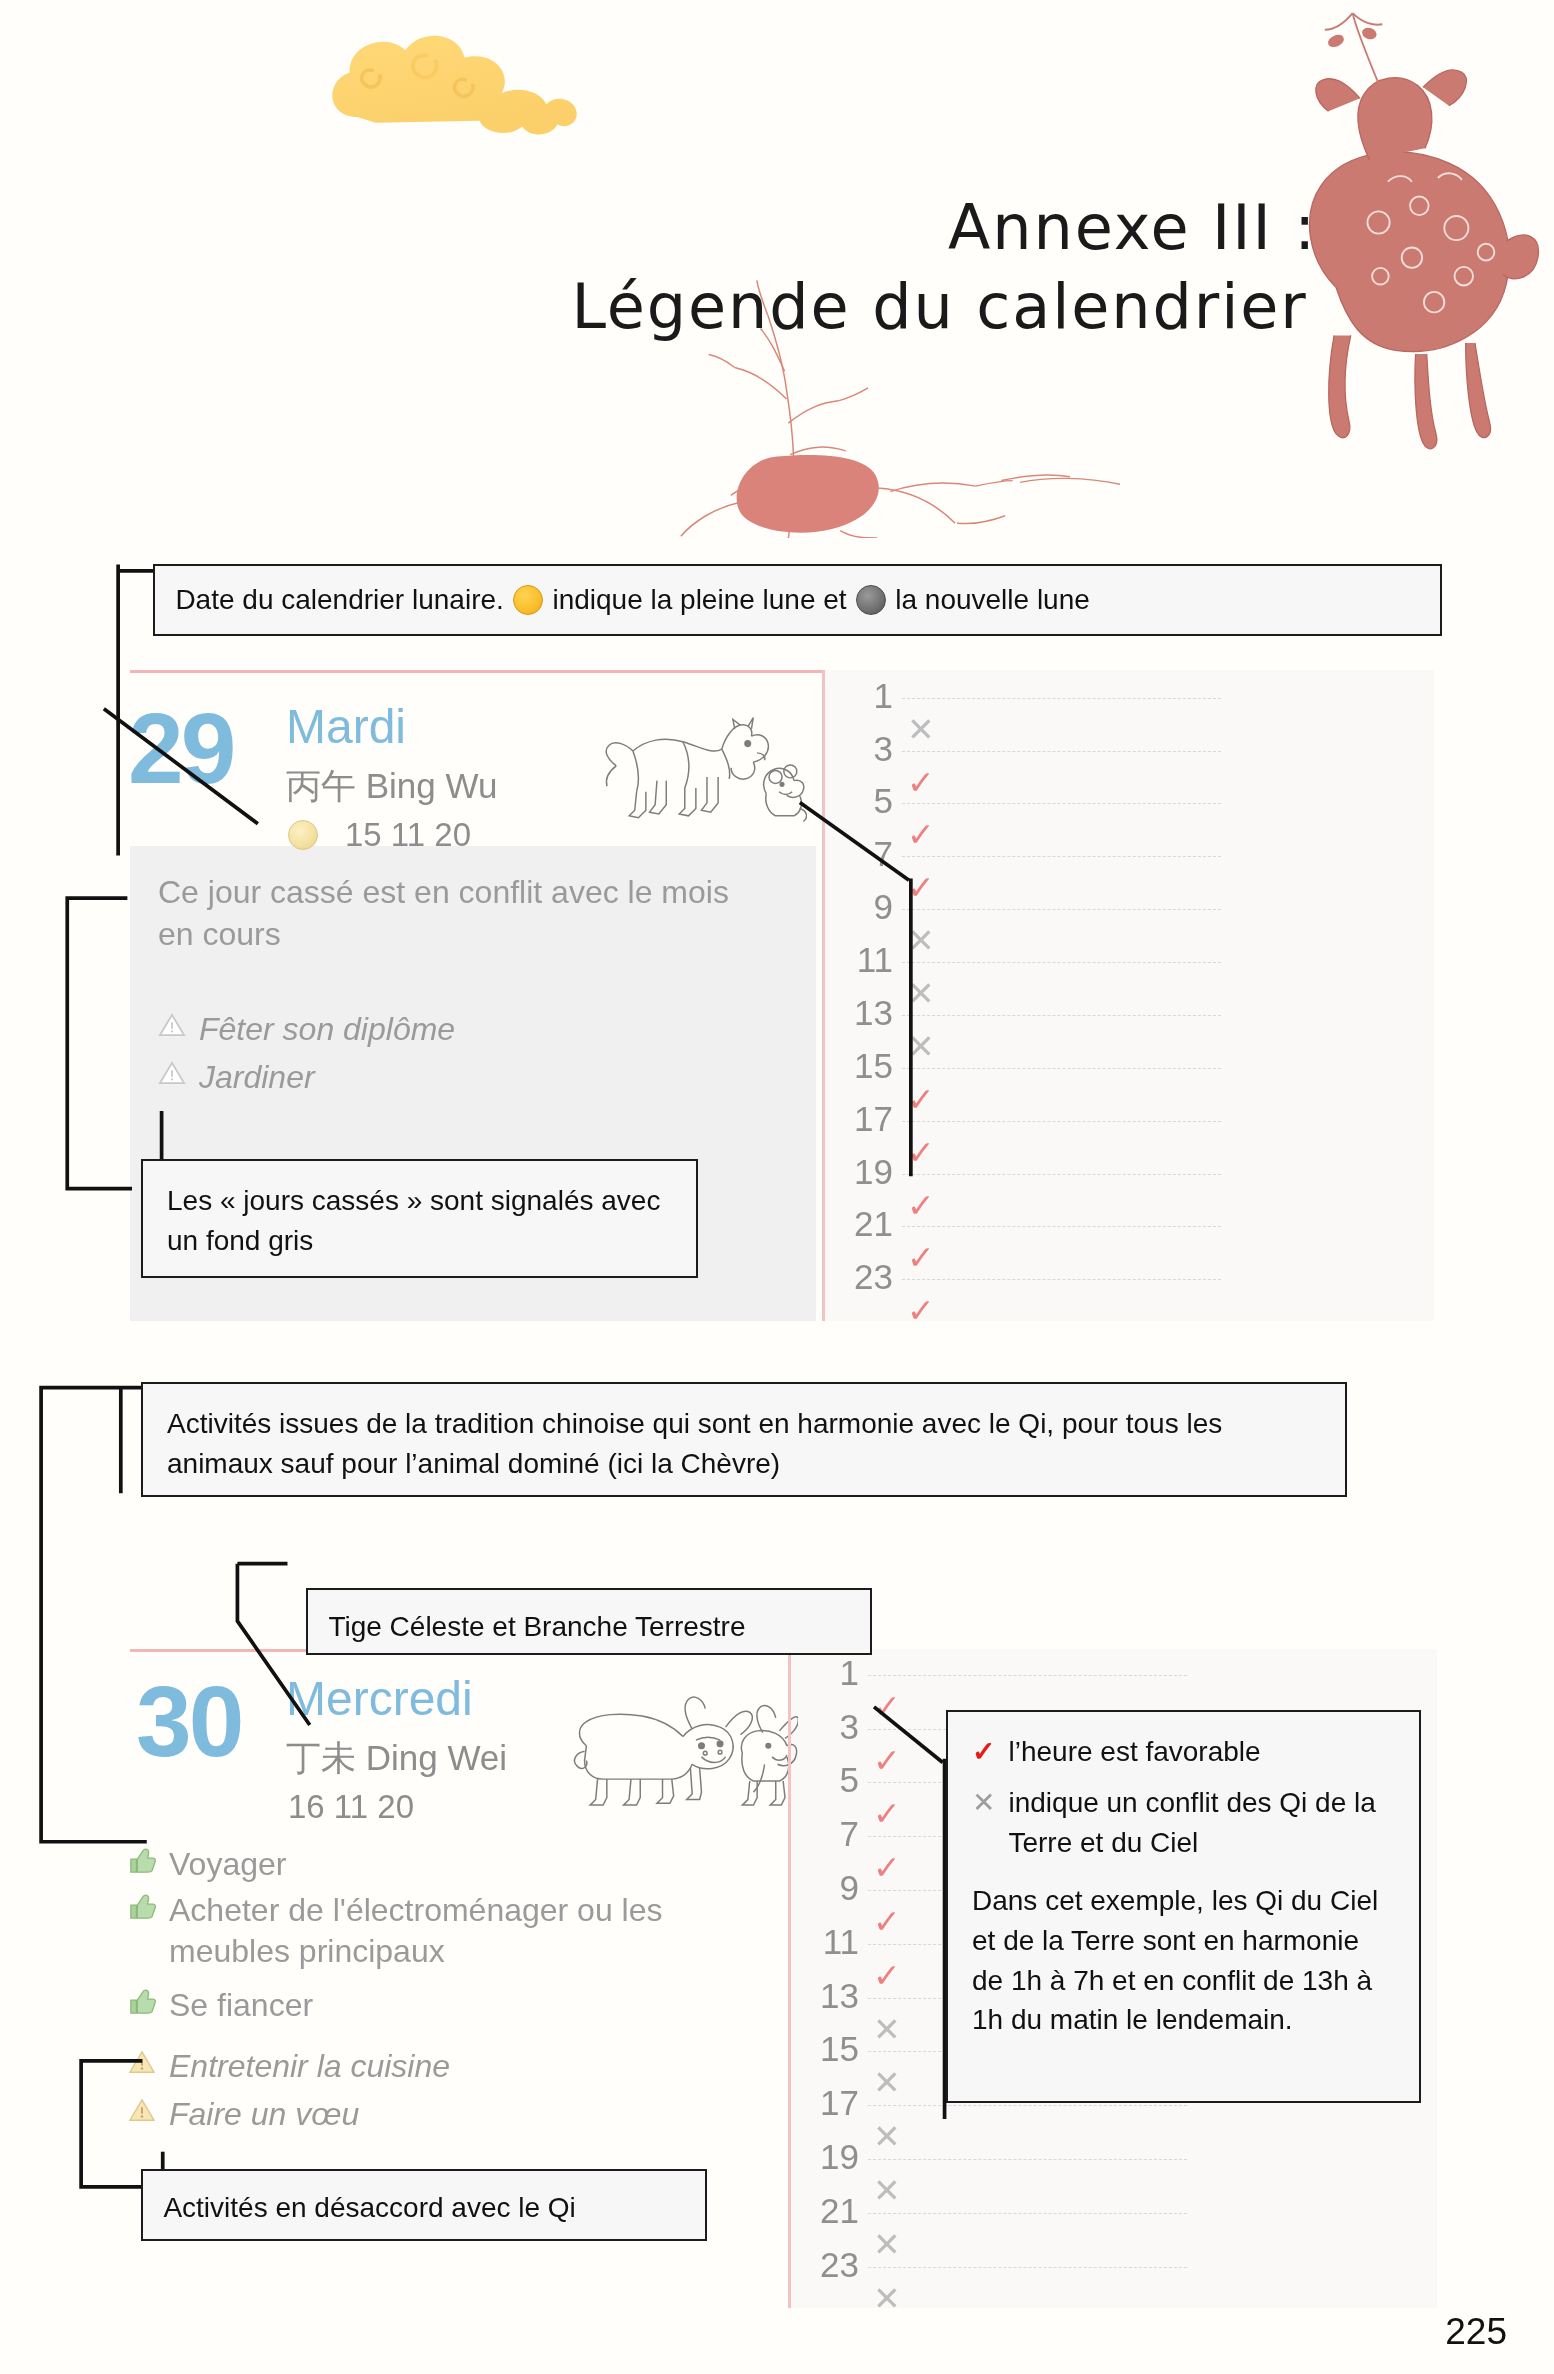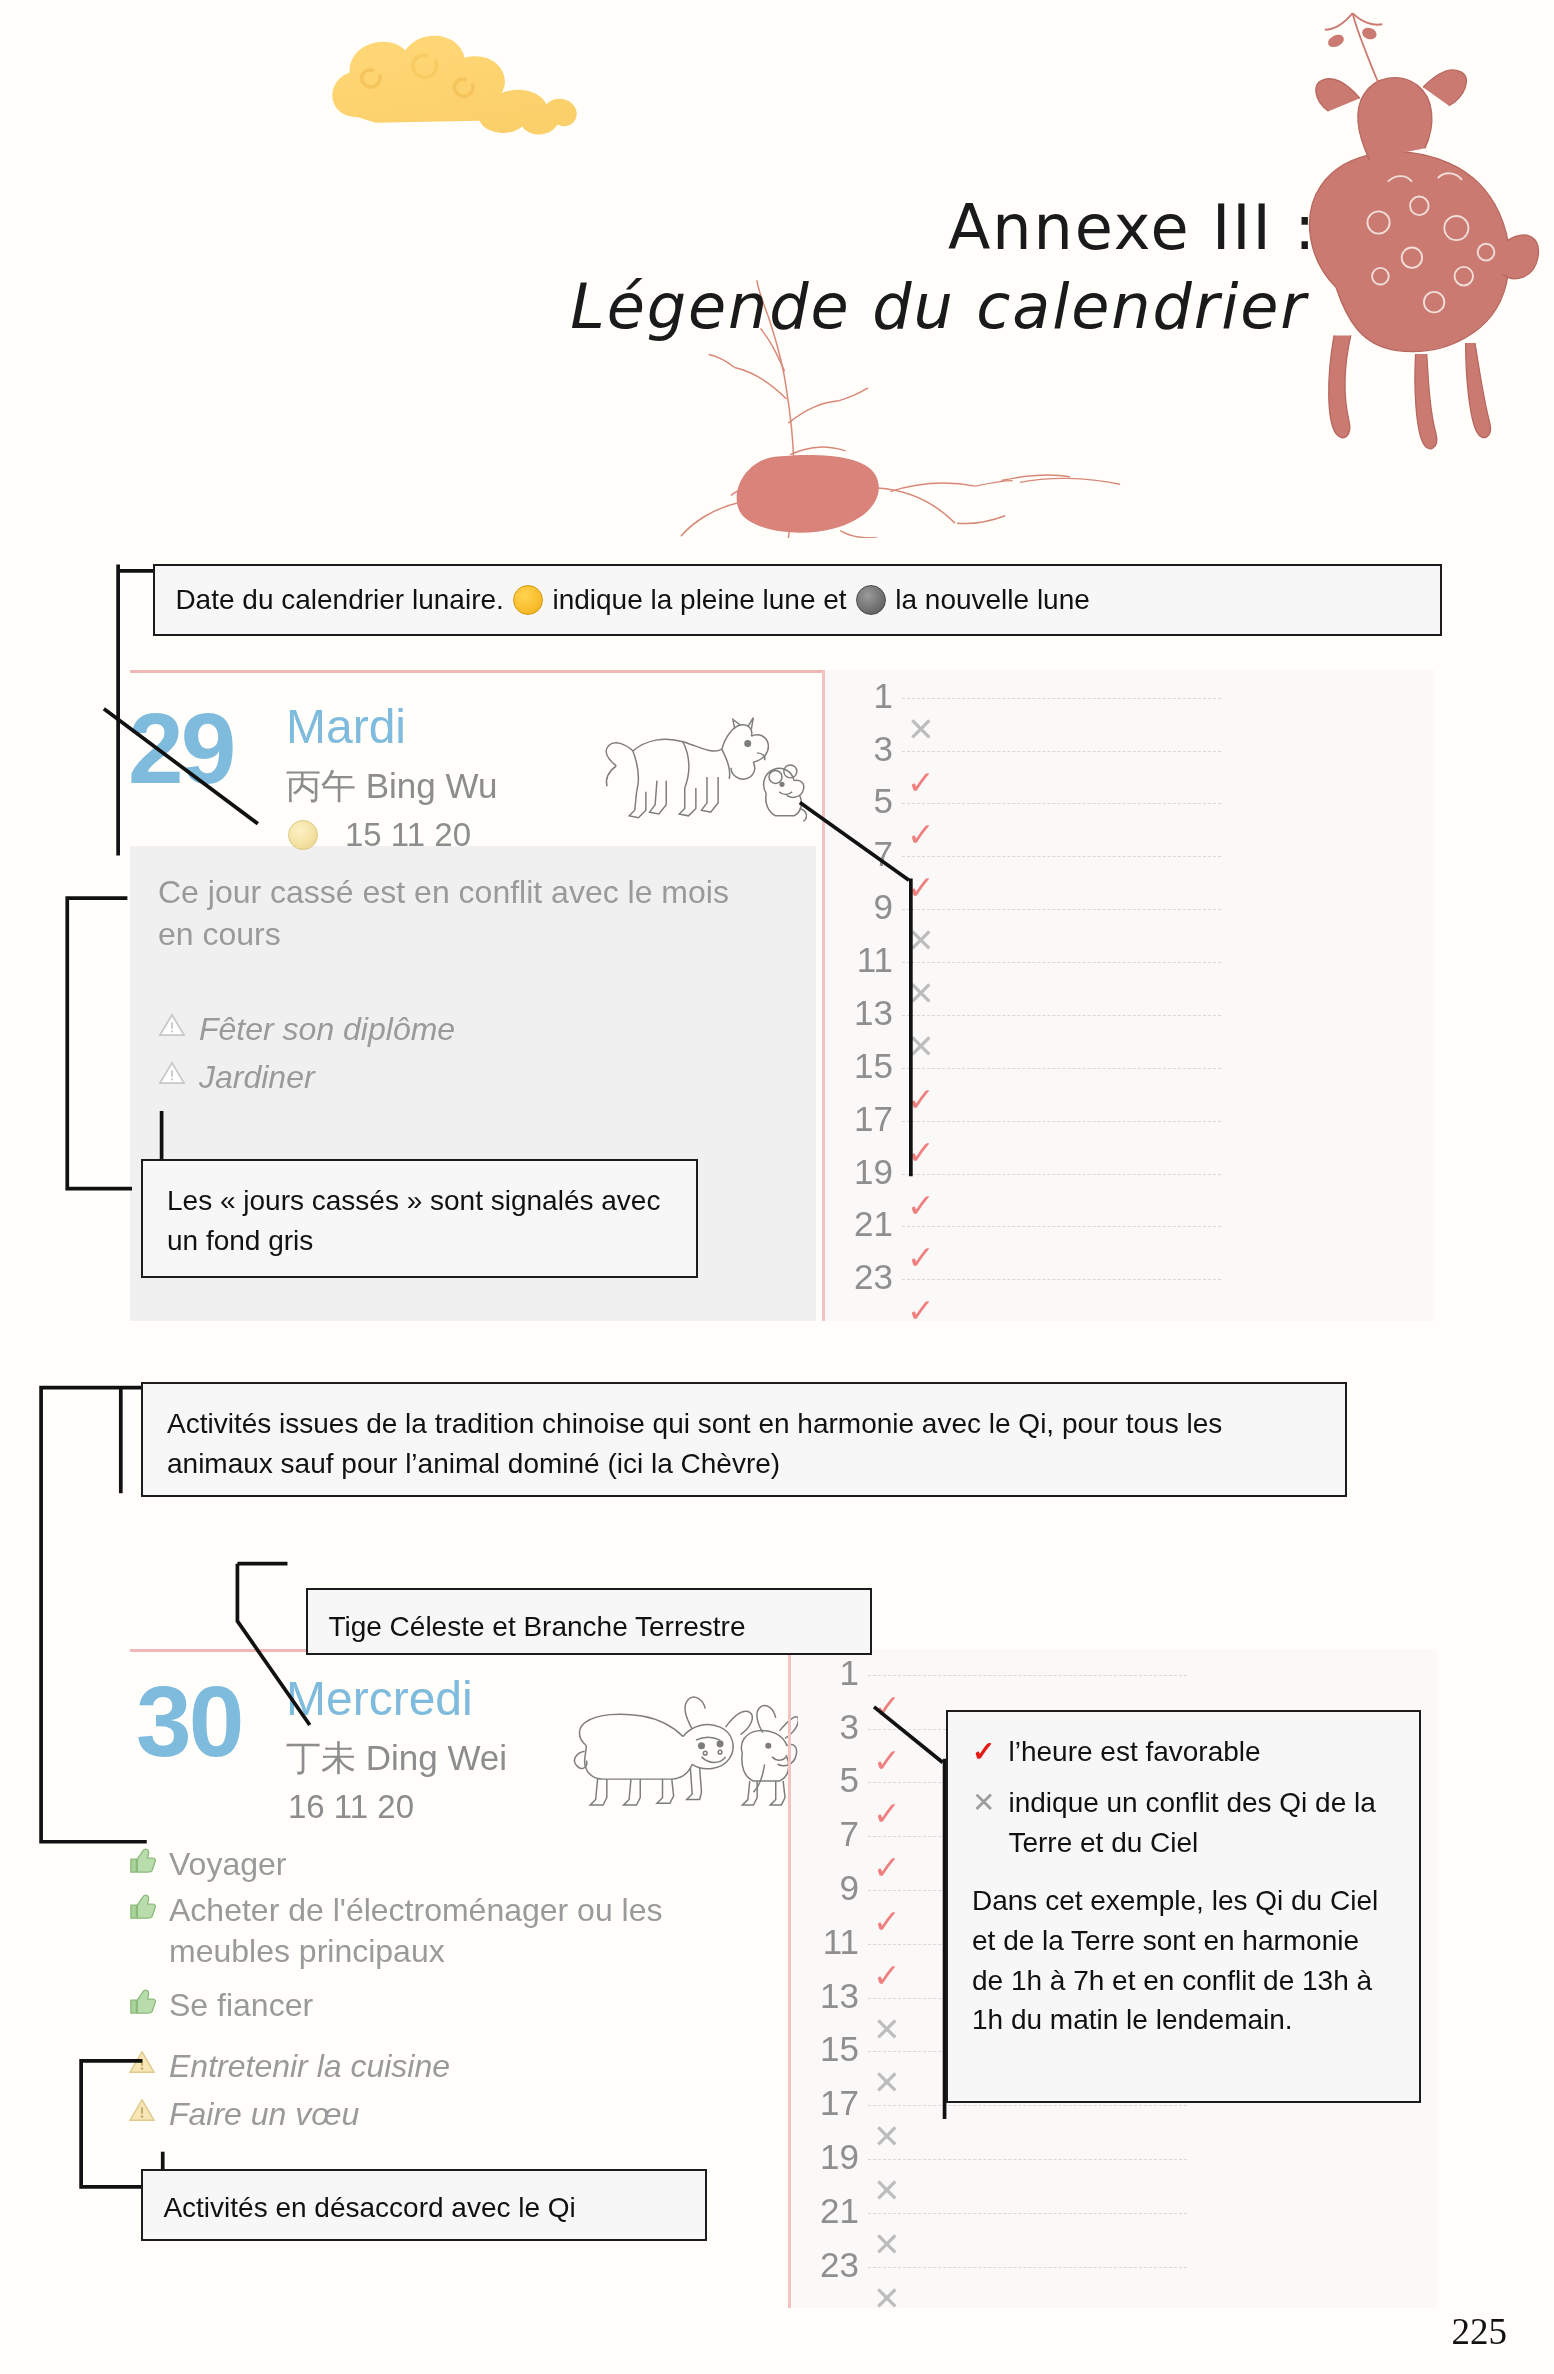--- a/index.html
+++ b/index.html
@@ -57,21 +57,20 @@
   .title-line {
     font-family: "DejaVu Sans", sans-serif;
     font-size: 62px;
     color: #1a1a1a;
     letter-spacing: 1.9px;
     line-height: 1.28;
     font-weight: 400;
   }
   .title-line-2 {
     padding-right: 9.3px;
-    font-style: italic;
   }
 
   
   .callout {
     position: absolute;
     background: #f7f7f7;
     border: 2.8px solid #1c1c1c;
     box-sizing: border-box;
     font-size: 28px;
     color: #111111;
@@ -226,21 +225,21 @@
     line-height: 1;
   }
   .mark-ok { color: #ef8080; }
   .mark-no { color: #bdbdbd; }
 
   
   .pagenum {
     position: absolute;
     right: 48px;
     bottom: 22px;
-    font-family: Liberation Serif, serif;
+    font-family: Liberation Sans, sans-serif;
     font-size: 37px;
     color: #111;
   }
 
   .legend-check { color: #e41b17; font-weight: bold; }
   .legend-cross { color: #9d9d9d; }
 </style>
 </head>
 <body>
 

